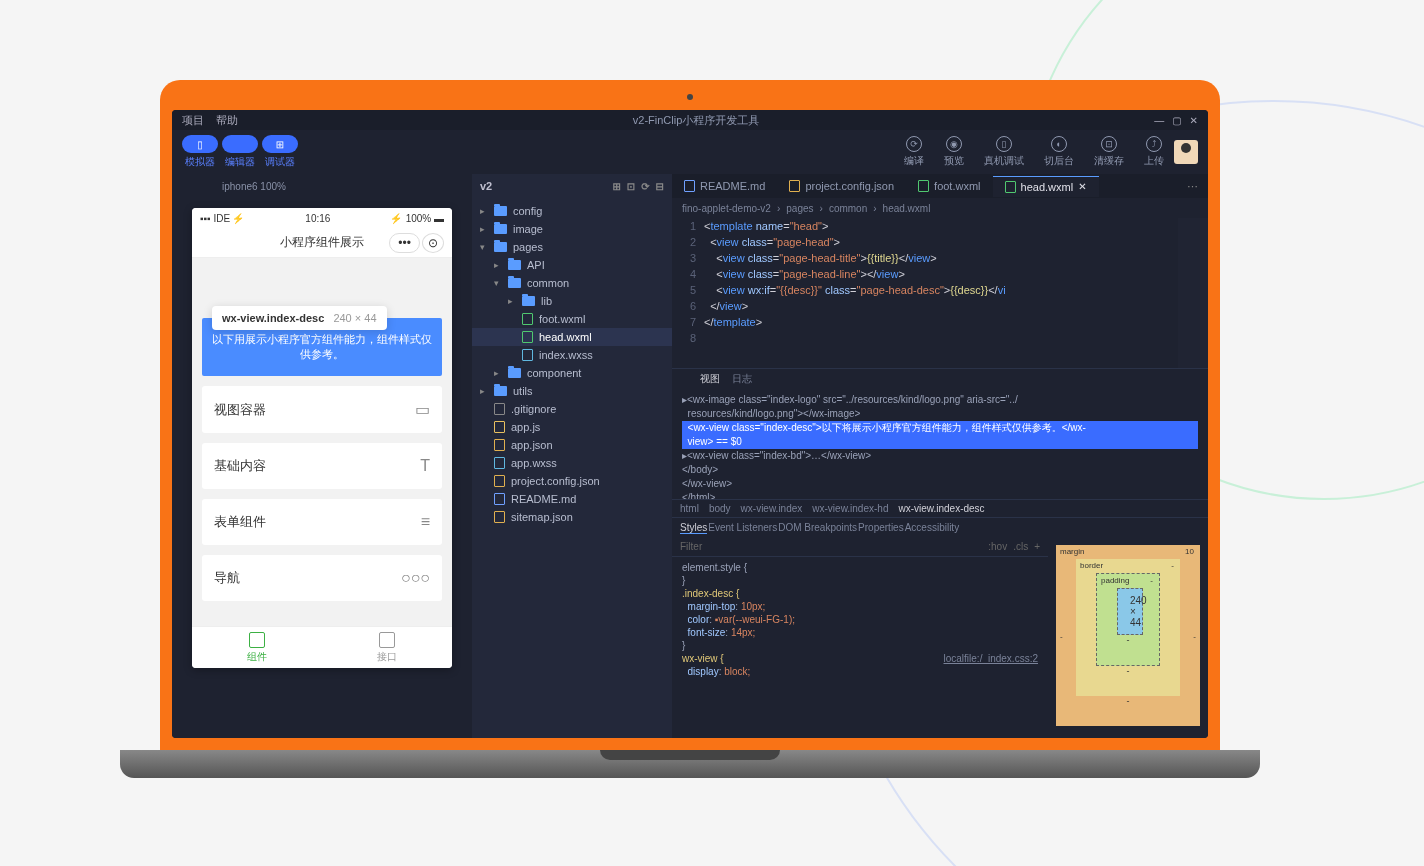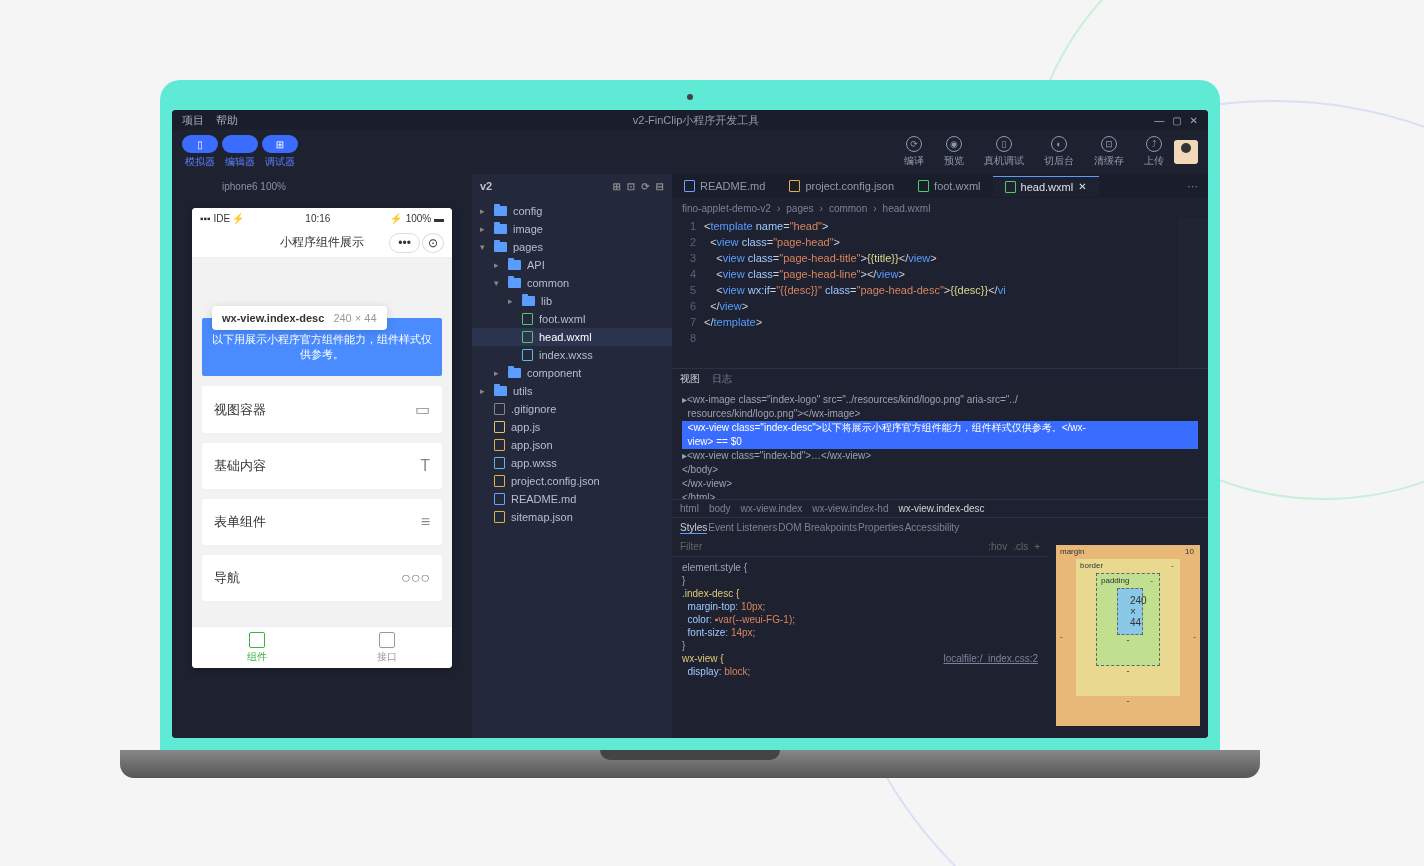--- a/index.html
+++ b/index.html
@@ -5,21 +5,21 @@
 * { margin:0; padding:0; box-sizing:border-box; font-family:-apple-system,BlinkMacSystemFont,"Segoe UI",sans-serif; }
 body { background:#f5f5f5; width:1424px; height:866px; position:relative; overflow:hidden; }
 
 
 .bg-curve { position:absolute; border-radius:50%; border:2px solid; pointer-events:none; }
 .curve1 { width:600px; height:600px; top:-100px; right:-200px; border-color:#c8f0d8; }
 .curve2 { width:900px; height:900px; top:100px; right:-300px; border-color:#d8e0f5; }
 
 
 .laptop { position:absolute; left:160px; top:80px; width:1060px; height:700px; }
-.screen-bezel { width:100%; height:670px; background:#5eead4; border-radius:20px 20px 0 0; padding:30px 12px 12px; position:relative; }
+.screen-bezel { width:100%; height:670px; background:#f97316; border-radius:20px 20px 0 0; padding:30px 12px 12px; position:relative; }
 .camera { position:absolute; top:14px; left:50%; transform:translateX(-50%); width:6px; height:6px; border-radius:50%; background:#444; }
 .keyboard-base { width:1140px; height:28px; background:linear-gradient(180deg,#888,#555); margin-left:-40px; border-radius:0 0 14px 14px; position:relative; }
 .notch { position:absolute; left:50%; top:0; transform:translateX(-50%); width:180px; height:10px; background:#444; border-radius:0 0 10px 10px; }
 
 .screen { width:100%; height:100%; background:#1e2230; border-radius:4px; overflow:hidden; display:flex; flex-direction:column; font-size:11px; color:#aab; }
 
 
 .menubar { height:20px; display:flex; align-items:center; padding:0 10px; gap:12px; background:#1a1e2a; font-size:11px; }
 .menubar .title { flex:1; text-align:center; color:#9099b0; }
 .win-controls { display:flex; gap:8px; font-size:10px; }
@@ -89,21 +89,21 @@
 .gutter div { line-height:16px; }
 .code-lines { flex:1; }
 .code-lines div { line-height:16px; white-space:pre; }
 .minimap { width:30px; background:#23283a; opacity:.4; }
 
 .tag{color:#5a9cff}.attr{color:#a0c8ff}.str{color:#d88560}.var{color:#e0d890}.punct{color:#d0d0d8}
 
 
 .devtools { flex:1; display:flex; flex-direction:column; border-top:1px solid #2a3248; min-height:0; }
 .dt-tabs { height:20px; display:flex; align-items:center; font-size:10px; padding:0 8px; gap:12px; color:#7a8298; }
-.dt-tabs .sel { color:#d0d0d8; }
+.dt-tabs .sel { color:#d0d0d8;margin-left:20px; }
 .dom-area { height:110px; overflow:hidden; font-family:Menlo,Consolas,monospace; font-size:10px; padding:4px 10px; color:#9aa2b8; }
 .dom-area div { line-height:14px; white-space:pre; }
 .dom-area .hl { background:#3a6cff; color:#fff; }
 
 .crumb-bar { height:18px; display:flex; align-items:center; padding:0 8px; font-size:10px; gap:10px; color:#7a8298; border-top:1px solid #2a3248; }
 .crumb-bar .active { color:#d0d0d8; }
 
 .style-tabs { height:20px; display:flex; align-items:center; padding:0 8px; gap:1px; font-size:10px; color:#7a8298; border-top:1px solid #2a3248; }
 .style-tabs .sel { color:#d0d0d8; border-bottom:1px solid #5a9cff; }
 

